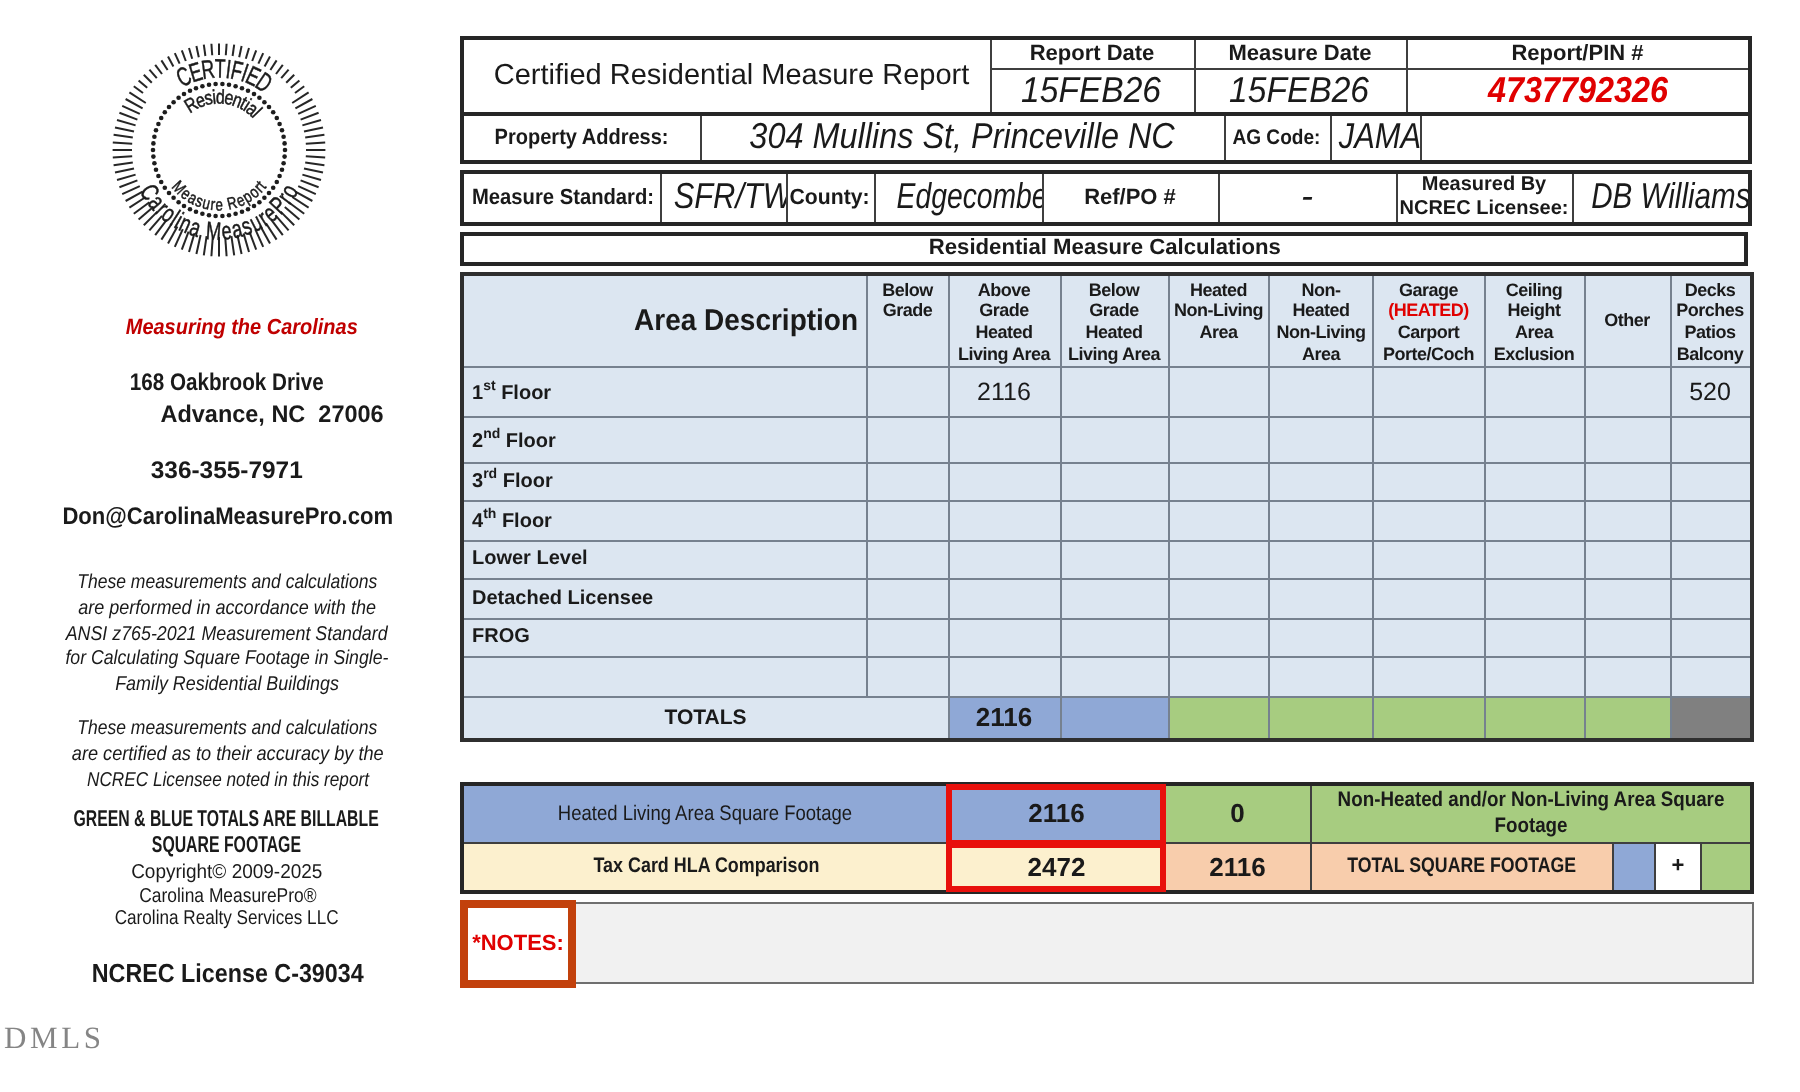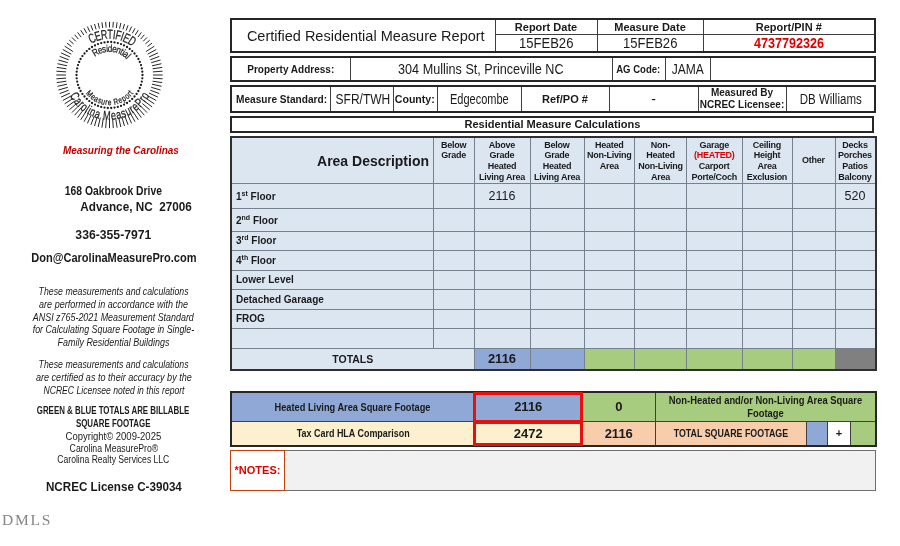--- a/index.html
+++ b/index.html
@@ -3,21 +3,21 @@
 <style>
 * { margin:0; padding:0; box-sizing:border-box; }
 html,body { width:900px; height:546px; background:#fff; font-family:"Liberation Sans", sans-serif; }
 #page { position:relative; width:900px; height:546px; overflow:hidden; background:#fff; color:#1a1a1a; }
 .abs { position:absolute; }
 table { border-collapse:collapse; table-layout:fixed; }
 td { overflow:hidden; white-space:nowrap; }
 .ht { position:absolute; border:2px solid #262626; }
 .ht td { border:1.3px solid #3f3f3f; text-align:center; vertical-align:middle; }
 .lbl { font-weight:bold; font-size:11px; }
-.val { font-size:14px; }
+.val { font-size:18px;font-style:italic; }
 .blue { background:#dce6f1; }
 .mblue { background:#8fa8d6; }
 .green { background:#a7cc80; }
 .peach { background:#f8cdac; }
 .cream { background:#fcf0ce; }
 .red { color:#e00000; }
 .ct { position:absolute; border:2px solid #2f2f2f; }
 .ct td { border:1px solid #76818f; }
 .ch { font-weight:bold; font-size:9px; letter-spacing:-0.25px; line-height:10.9px; text-align:center; vertical-align:top; padding-top:1.5px; white-space:normal; }
 .rl { font-weight:bold; font-size:10px; padding-left:4px; text-align:left; vertical-align:middle; }
@@ -229,21 +229,21 @@
         <text transform="translate(57.04,91.00) rotate(6.58) scale(0.78,1)" font-size="8.5" text-anchor="middle">r</text>
         <text transform="translate(60.54,91.20) rotate(-0.07) scale(0.78,1)" font-size="8.5" text-anchor="middle">e</text>
         <text transform="translate(67.67,90.34) rotate(-13.73) scale(0.78,1)" font-size="8.5" text-anchor="middle">R</text>
         <text transform="translate(72.31,88.80) rotate(-23.02) scale(0.78,1)" font-size="8.5" text-anchor="middle">e</text>
         <text transform="translate(76.13,86.84) rotate(-31.18) scale(0.78,1)" font-size="8.5" text-anchor="middle">p</text>
         <text transform="translate(79.64,84.36) rotate(-39.34) scale(0.78,1)" font-size="8.5" text-anchor="middle">o</text>
         <text transform="translate(82.22,81.99) rotate(-45.98) scale(0.78,1)" font-size="8.5" text-anchor="middle">r</text>
         <text transform="translate(83.88,80.11) rotate(-50.74) scale(0.78,1)" font-size="8.5" text-anchor="middle">t</text>
       </g>
     </svg>
-<div class="lc" style="left:0;top:144px;width:227px;font-style:italic;font-weight:bold;font-size:11px;color:#c00000;padding-left:15px;"><span style="display:inline-block;transform:scaleX(0.908);transform-origin:50% 50%;">Measuring the Carolinas</span></div>
+<div class="lc" style="left:0;top:158px;width:227px;font-style:italic;font-weight:bold;font-size:11px;color:#c00000;padding-left:15px;"><span style="display:inline-block;transform:scaleX(0.908);transform-origin:50% 50%;">Measuring the Carolinas</span></div>
 <div class="lc" style="left:0;top:184px;width:227px;font-weight:bold;font-size:12px;"><span style="display:inline-block;transform:scaleX(0.861);transform-origin:50% 50%;">168 Oakbrook Drive</span></div>
 <div class="lc" style="left:0;top:200px;width:227px;font-weight:bold;font-size:12px;padding-left:45px;"><span style="display:inline-block;transform:scaleX(0.978);transform-origin:50% 50%;">Advance, NC&nbsp; 27006</span></div>
 <div class="lc" style="left:0;top:228px;width:227px;font-weight:bold;font-size:12px;"><span style="display:inline-block;transform:scaleX(1.017);transform-origin:50% 50%;">336-355-7971</span></div>
 <div class="lc" style="left:0;top:251px;width:227px;font-weight:bold;font-size:12px;"><span style="display:inline-block;transform:scaleX(0.920);transform-origin:50% 50%;">Don@CarolinaMeasurePro.com</span></div>
 <div class="lc" style="left:0;top:286px;width:227px;font-style:italic;font-size:10px;line-height:12.8px;"><span style="display:inline-block;transform:scaleX(0.876);transform-origin:50% 50%;">These measurements and calculations</span><br><span style="display:inline-block;transform:scaleX(0.902);transform-origin:50% 50%;">are performed in accordance with the</span><br><span style="display:inline-block;transform:scaleX(0.891);transform-origin:50% 50%;">ANSI z765-2021 Measurement Standard</span><br><span style="display:inline-block;transform:scaleX(0.883);transform-origin:50% 50%;">for Calculating Square Footage in Single-</span><br><span style="display:inline-block;transform:scaleX(0.895);transform-origin:50% 50%;">Family Residential Buildings</span></div>
 <div class="lc" style="left:0;top:359px;width:227px;font-style:italic;font-size:10px;line-height:12.8px;"><span style="display:inline-block;transform:scaleX(0.876);transform-origin:50% 50%;">These measurements and calculations</span><br><span style="display:inline-block;transform:scaleX(0.908);transform-origin:50% 50%;">are certified as to their accuracy by the</span><br><span style="display:inline-block;transform:scaleX(0.860);transform-origin:50% 50%;">NCREC Licensee noted in this report</span></div>
 <div class="lc" style="left:0;top:403.5px;width:227px;font-weight:bold;font-size:11.5px;line-height:13.8px;"><span style="display:inline-block;transform:scaleX(0.687);transform-origin:50% 50%;">GREEN &amp; BLUE TOTALS ARE BILLABLE</span><br><span style="display:inline-block;transform:scaleX(0.688);transform-origin:50% 50%;">SQUARE FOOTAGE</span></div>
 <div class="lc" style="left:0;top:431px;width:227px;font-size:10px;line-height:11.5px;"><span style="display:inline-block;transform:scaleX(0.949);transform-origin:50% 50%;">Copyright© 2009-2025</span><br><span style="display:inline-block;transform:scaleX(0.870);transform-origin:50% 50%;">Carolina MeasurePro®</span><br><span style="display:inline-block;transform:scaleX(0.857);transform-origin:50% 50%;">Carolina Realty Services LLC</span></div>
 <div class="lc" style="left:0;top:479px;width:227px;font-weight:bold;font-size:13px;"><span style="display:inline-block;transform:scaleX(0.896);transform-origin:50% 50%;">NCREC License C-39034</span></div>
 <div class="abs" style="left:2px;top:511px;font-family:'Liberation Serif',serif;font-size:15.5px;color:#858585;letter-spacing:1.8px;">DMLS</div>
@@ -399,21 +399,21 @@
           <td class="dv"></td>
           <td class="dv"></td>
           <td class="dv"></td>
           <td class="dv"></td>
           <td class="dv"></td>
           <td class="dv"></td>
           <td class="dv"></td>
           <td class="dv"></td>
         </tr>
 <tr style="height:20px;">
-          <td class="rl">Detached Garaage</td>
+          <td class="rl">Detached Licensee</td>
           <td class="dv"></td>
           <td class="dv"></td>
           <td class="dv"></td>
           <td class="dv"></td>
           <td class="dv"></td>
           <td class="dv"></td>
           <td class="dv"></td>
           <td class="dv"></td>
           <td class="dv"></td>
         </tr>
@@ -461,21 +461,21 @@
         <col style="width:243px">
         <col style="width:108.5px">
         <col style="width:72.5px">
         <col style="width:151.5px">
         <col style="width:21px">
         <col style="width:23px">
         <col style="width:25px">
       </colgroup>
 <tbody>
         <tr style="height:29px;">
- <td class="mblue" style="font-weight:bold;font-size:10.5px;"><span style="display:inline-block;transform:scaleX(0.881);transform-origin:50% 50%;">Heated Living Area Square Footage</span></td>
+ <td class="mblue" style="font-weight:normal;font-size:10.5px;"><span style="display:inline-block;transform:scaleX(0.881);transform-origin:50% 50%;">Heated Living Area Square Footage</span></td>
  <td class="mblue" style="font-weight:bold;font-size:13px;">2116</td>
  <td class="green" style="font-weight:bold;font-size:13px;">0</td>
  <td class="green" colspan="4" style="font-weight:bold;font-size:10.5px;white-space:normal;line-height:13px;">
             <div style="transform:scaleX(0.895);transform-origin:50% 50%;">Non-Heated and/or Non-Living Area Square Footage</div>
           </td>
 </tr>
 <tr style="height:24.5px;">
  <td class="cream" style="font-weight:bold;font-size:10.5px;"><span style="display:inline-block;transform:scaleX(0.853);transform-origin:50% 50%;">Tax Card HLA Comparison</span></td>
  <td class="cream" style="font-weight:bold;font-size:13px;">2472</td>
  <td class="peach" style="font-weight:bold;font-size:13px;">2116</td>
@@ -488,17 +488,17 @@
     </table>
 <div class="abs" style="left:472.5px;top:391.5px;width:110px;height:31px;border:3.5px solid #e8100c;"></div>
 <div class="abs" style="left:472.5px;top:421px;width:110px;height:24.5px;border:3.5px solid #e8100c;"></div>
 <table class="abs" style="left:230px;top:449.5px;width:644.5px;border:1px solid #6f6f6f;">
 <colgroup>
         <col style="width:54px">
         <col style="width:590.5px">
       </colgroup>
 <tbody>
         <tr style="height:40px;">
- <td style="border:1px solid #c2410c;text-align:center;font-weight:bold;font-size:11px;color:#e00000;vertical-align:middle;">*NOTES:</td>
+ <td style="border:4px solid #c2410c;text-align:center;font-weight:bold;font-size:11px;color:#e00000;vertical-align:middle;">*NOTES:</td>
  <td style="border:1px solid #6f6f6f;background:#f1f1f1;"></td>
 </tr>
 </tbody>
     </table>
 </div>
 </body></html>

